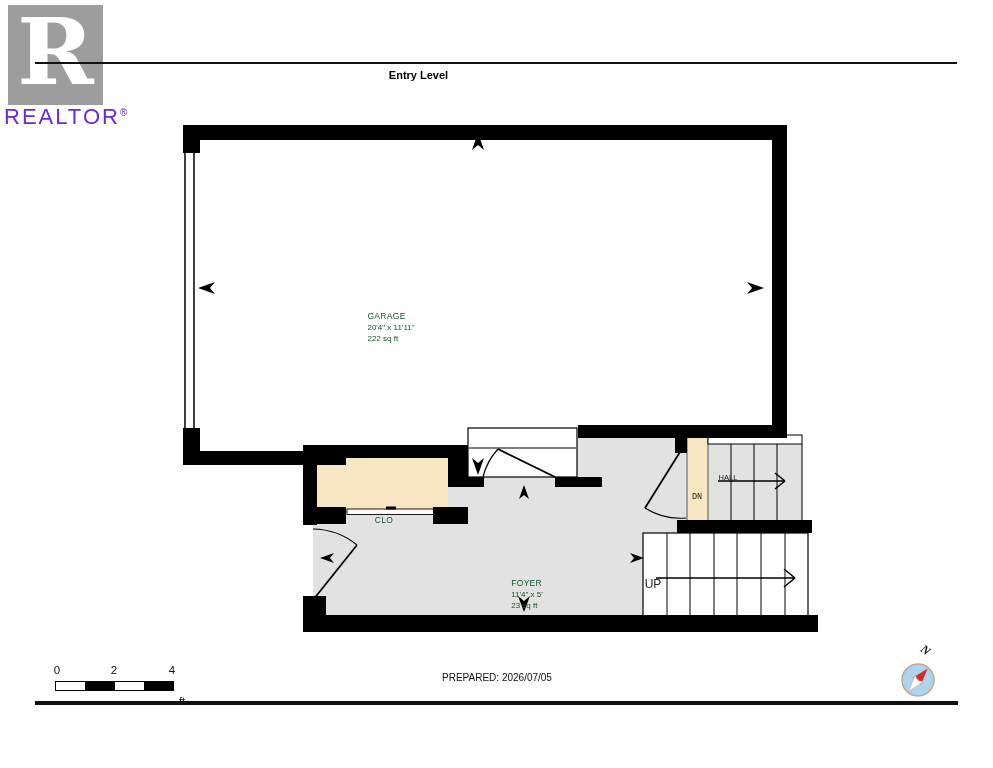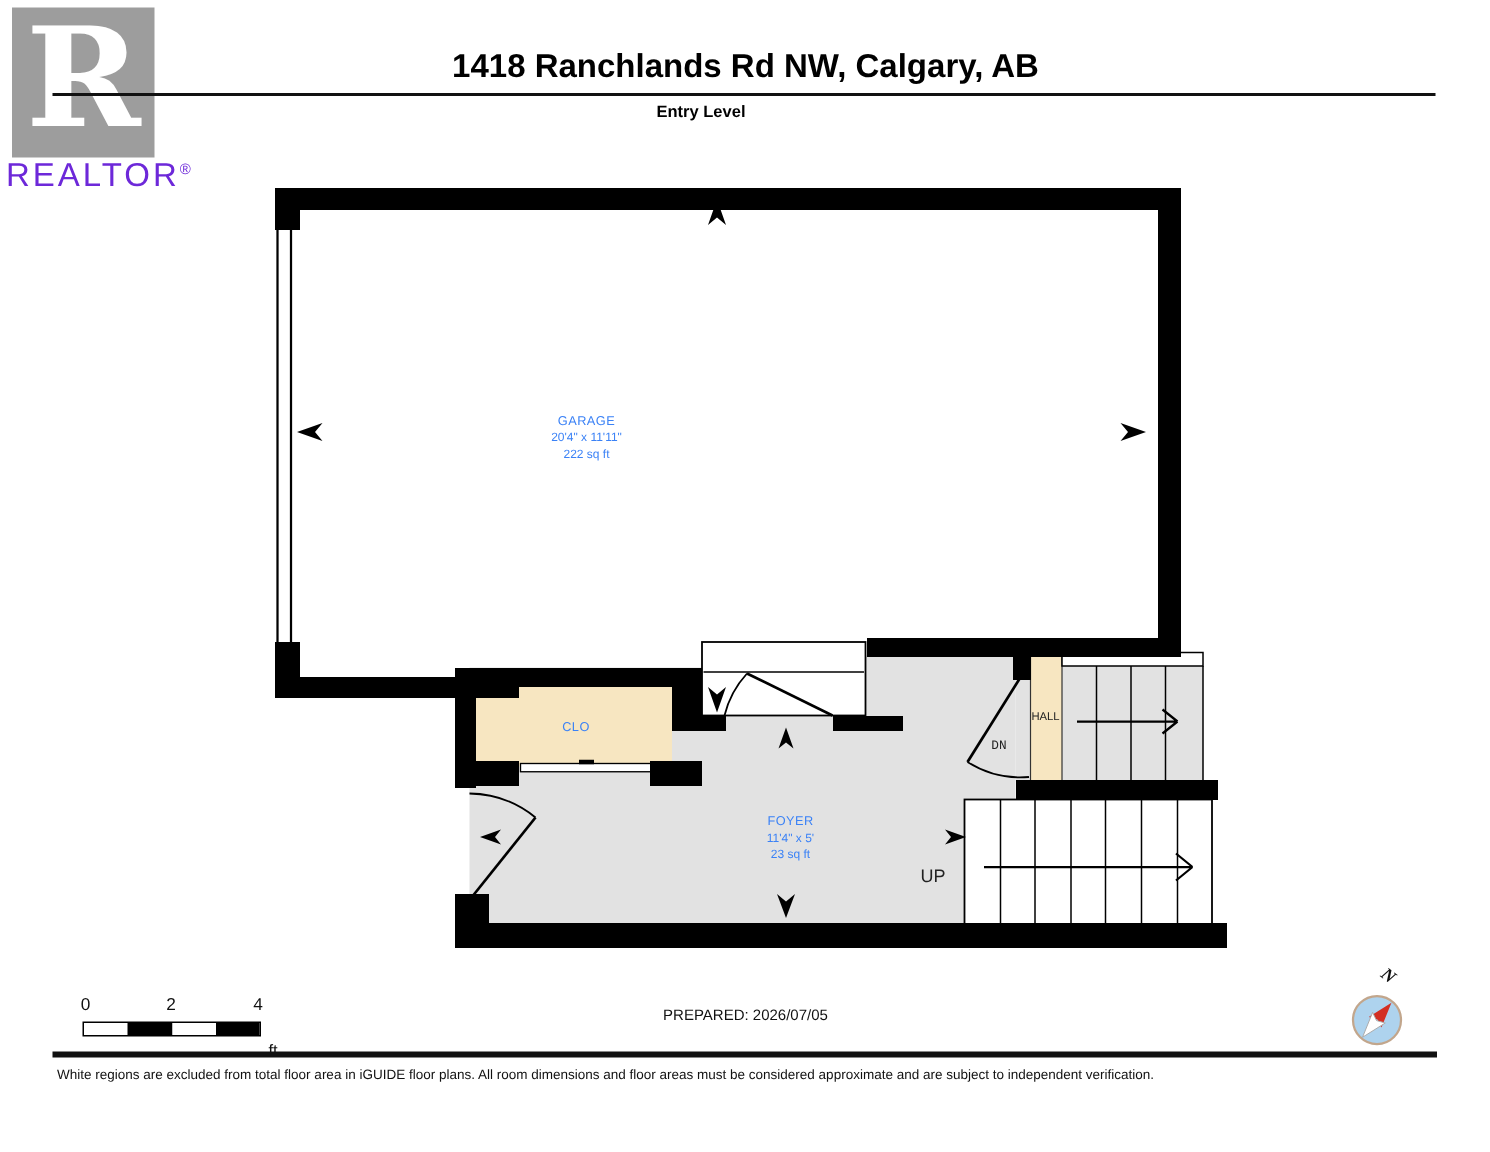--- a/index.html
+++ b/index.html
@@ -10,32 +10,32 @@
   .logo-box{position:absolute;left:8px;top:5px;width:95px;height:100px;background:#9d9d9d;z-index:1;}
   .logo-r{position:absolute;left:0;top:-6px;width:95px;height:100px;color:#fff;
           font-family:"DejaVu Serif","Liberation Serif",serif;font-weight:bold;
           font-size:92px;line-height:106px;text-align:center;}
   .logo-word{position:absolute;left:4px;top:104px;width:130px;color:#6d28d9;
              font-size:22px;letter-spacing:2px;z-index:1;}
   .logo-word sup{font-size:10px;letter-spacing:0;}
   .header-rule{position:absolute;left:35px;top:62px;width:922px;height:2px;background:#111;z-index:3;}
   .title{position:absolute;left:497px;top:31px;transform:translateX(-50%);white-space:nowrap;
          font-size:22px;font-weight:bold;color:#000;z-index:2;}
-  .level-label{position:absolute;left:340px;top:69px;width:157px;text-align:right;
+  .level-label{position:absolute;left:340px;top:69px;width:157px;text-align:center;
                font-size:11px;font-weight:bold;color:#000;}
   .area-lines{position:absolute;left:507px;top:69px;font-size:11px;color:#000;line-height:16.4px;}
 
   
   svg.plan{position:absolute;left:0;top:0;z-index:1;}
-  .room-label{position:absolute;transform:translateX(-50%);text-align:center;color:#3b82f6;
-              line-height:11px;white-space:nowrap;z-index:2;}
+  .room-label{position:absolute;transform:translateX(-50%);color:#14532d;
+              line-height:11px;white-space:nowrap;z-index:2;margin-top:36px;}
   .room-name{font-size:8.5px;letter-spacing:.3px;}
   .room-sub{font-size:8px;}
   .tiny-label{position:absolute;transform:translateX(-50%);font-size:8.5px;color:#222;
-              white-space:nowrap;z-index:2;}
+              white-space:nowrap;z-index:2;margin-left:31px;}
 
   
   .scale-tick{position:absolute;width:14px;text-align:center;font-size:11.5px;color:#111;top:664px;}
   .scale-bar{position:absolute;left:55px;top:681px;width:117px;height:8px;border:1px solid #000;
              display:flex;z-index:1;}
   .scale-seg{height:100%;flex:1 1 auto;}
   .scale-unit{position:absolute;left:179px;top:679px;font-size:11px;color:#111;margin-top:16px;}
   .prepared{position:absolute;left:497px;top:672px;transform:translateX(-50%);
             font-size:10px;color:#111;white-space:nowrap;}
   .footer-rule{position:absolute;left:35px;top:701px;width:923px;height:4px;background:#111;}
@@ -49,21 +49,20 @@
 <body>
 
 <div class="canvas">
 
   <div class="logo-box">
     <span class="logo-r">R</span>
   </div>
   <div class="logo-word"><span>REALTOR</span><sup>®</sup></div>
 
   <div class="header-rule"></div>
-  <div class="title">1418 Ranchlands Rd NW, Calgary, AB</div>
   <div class="level-label">Entry Level</div>
 
   <svg class="plan" width="993" height="768" viewBox="0 0 993 768">
 
     <g>
       <rect x="313" y="445" width="155" height="171" fill="#e2e2e2"></rect>
       <rect x="468" y="437" width="209" height="179" fill="#e2e2e2"></rect>
       <rect x="677" y="453" width="10" height="68" fill="#e2e2e2"></rect>
     </g>
     <rect x="708" y="444" width="94" height="76" fill="#e2e2e2"></rect>
@@ -181,15 +180,14 @@
   <svg class="compass" width="56" height="56" viewBox="0 0 56 56">
     <circle cx="25" cy="36" r="16" fill="#aed3ee" stroke="#c2a68c" stroke-width="1.5"></circle>
     <g transform="rotate(40 25 36)">
       <polygon points="25,21 30.5,38 25,35.5 19.5,38" fill="#d32f23"></polygon>
       <polygon points="25,51 30.5,34 25,36.5 19.5,34" fill="#ffffff" stroke="#aaa" stroke-width="0.6"></polygon>
     </g>
   </svg>
   <div class="north">N</div>
 
   <div class="footer-rule"></div>
-  <div class="disclaimer">White regions are excluded from total floor area in iGUIDE floor plans. All room dimensions and floor areas must be considered approximate and are subject to independent verification.</div>
 
 </div>
 
 </body></html>

